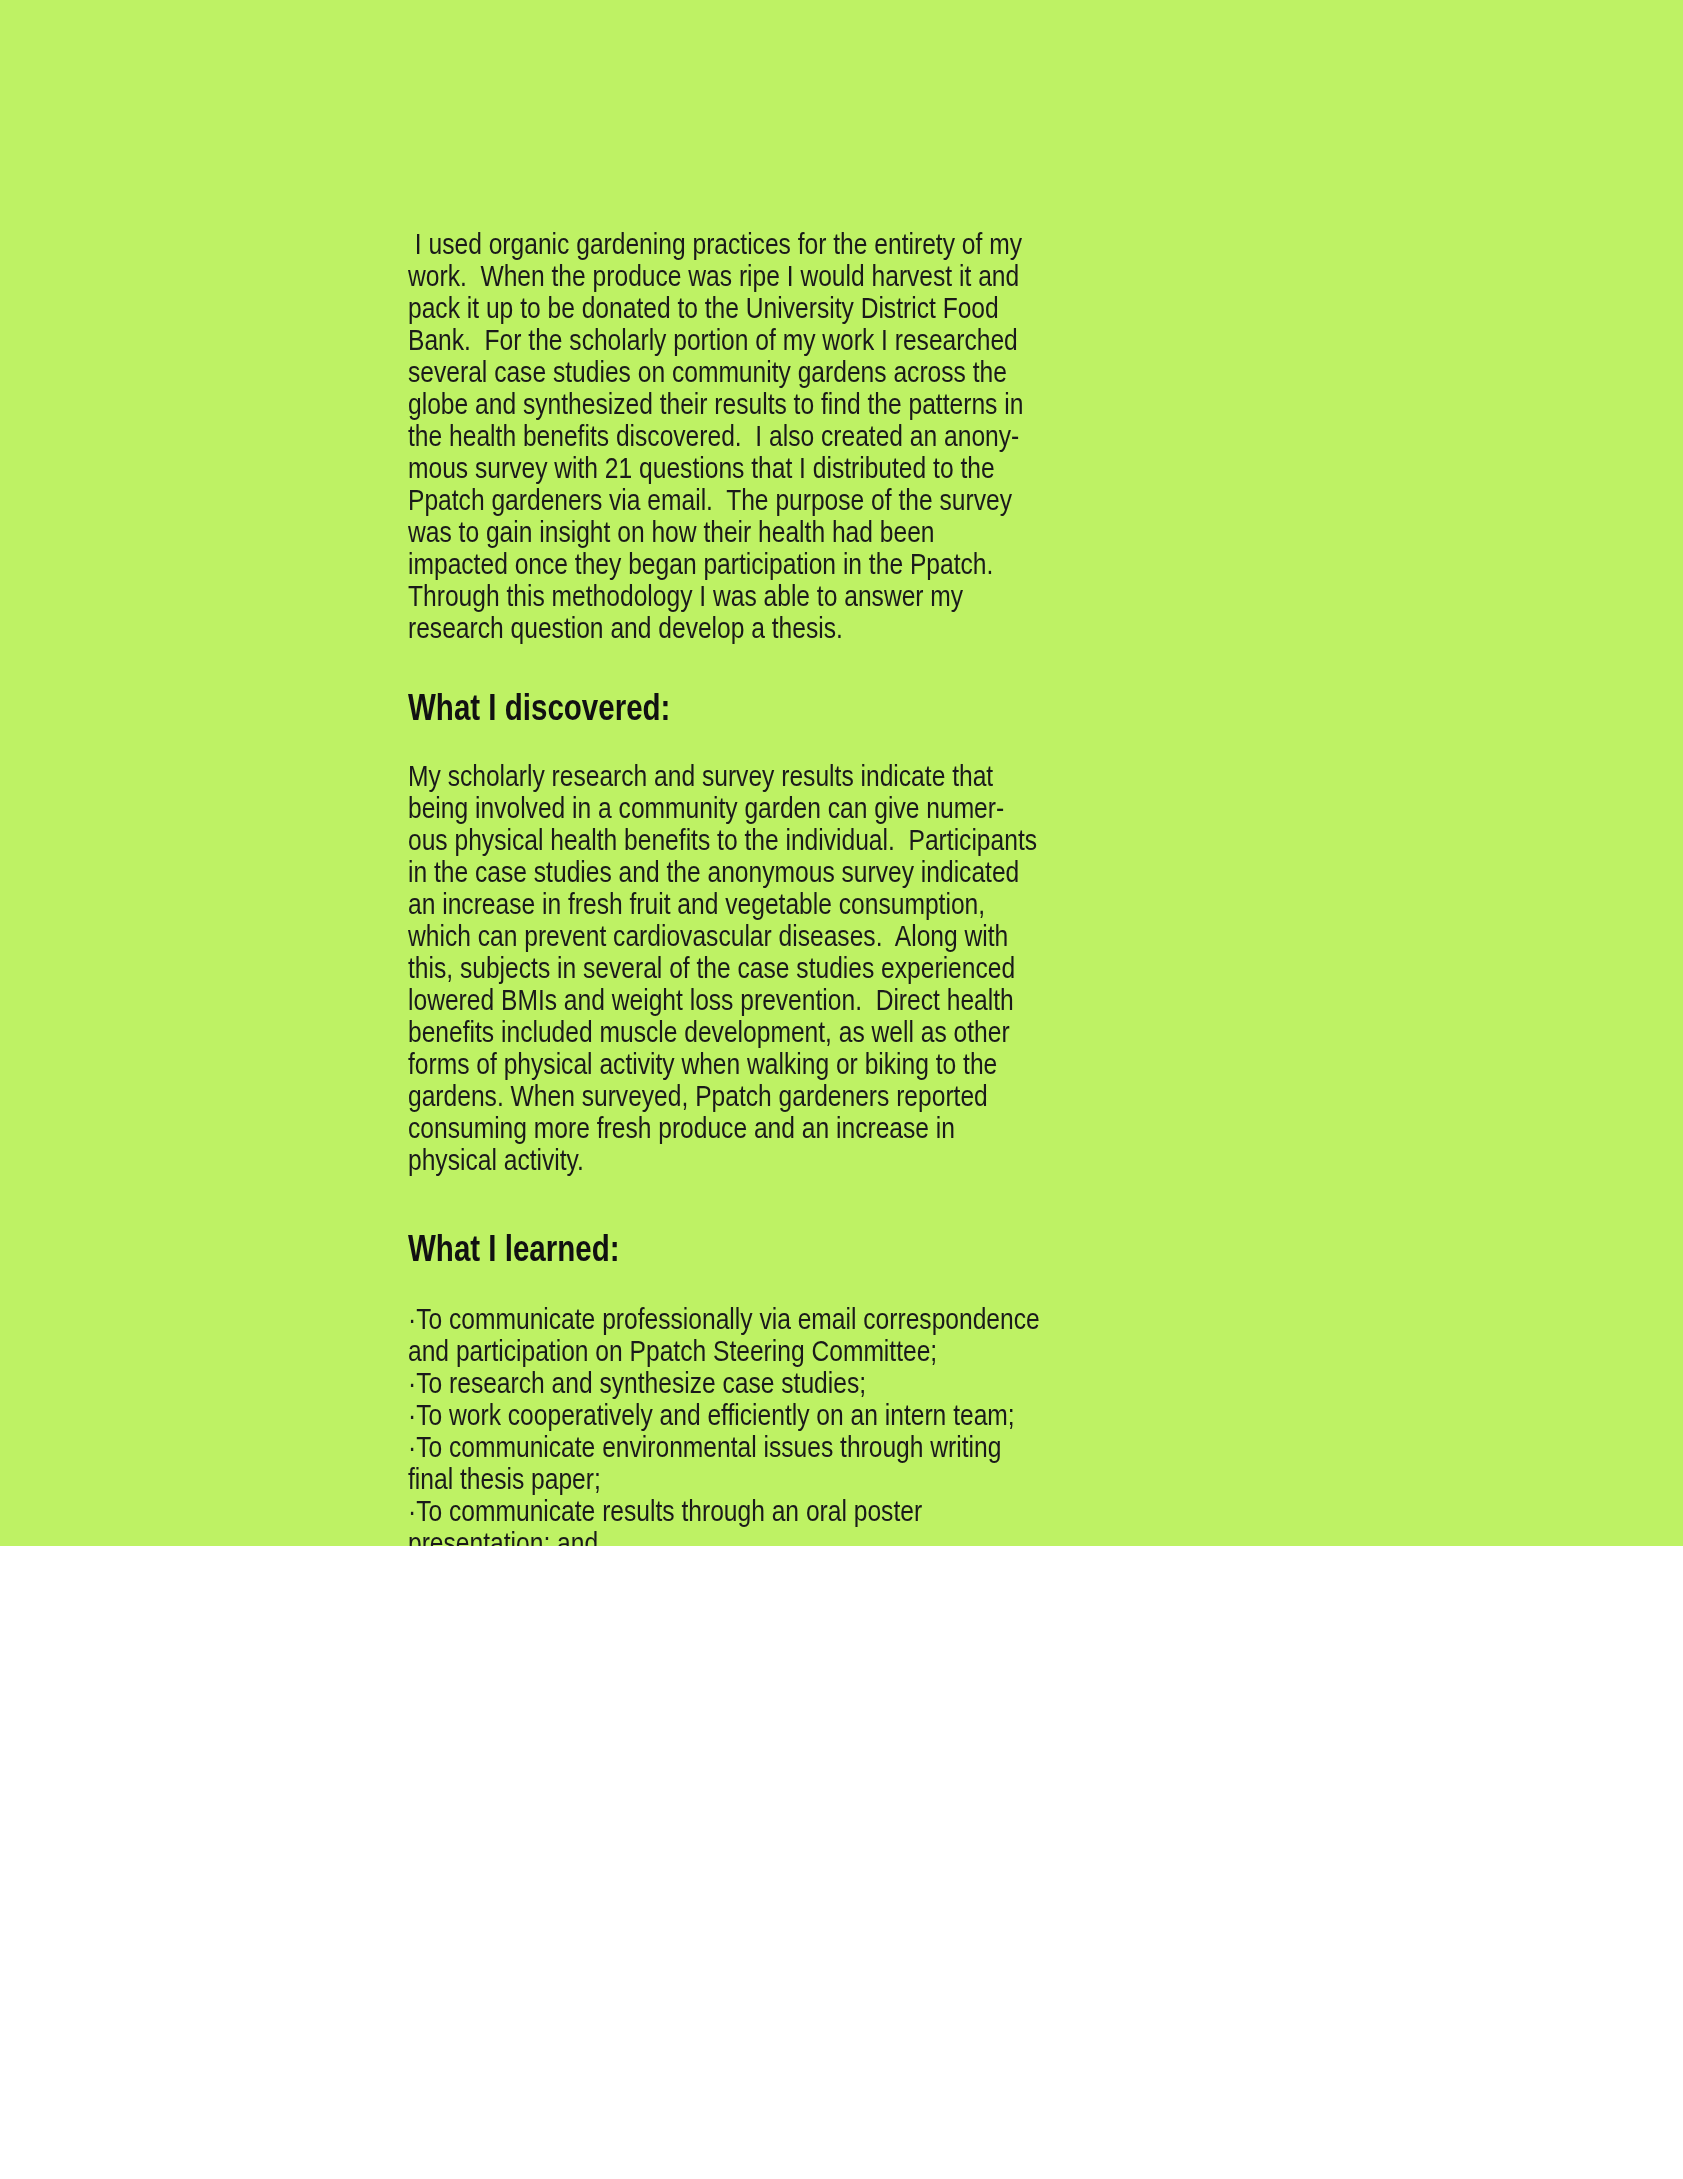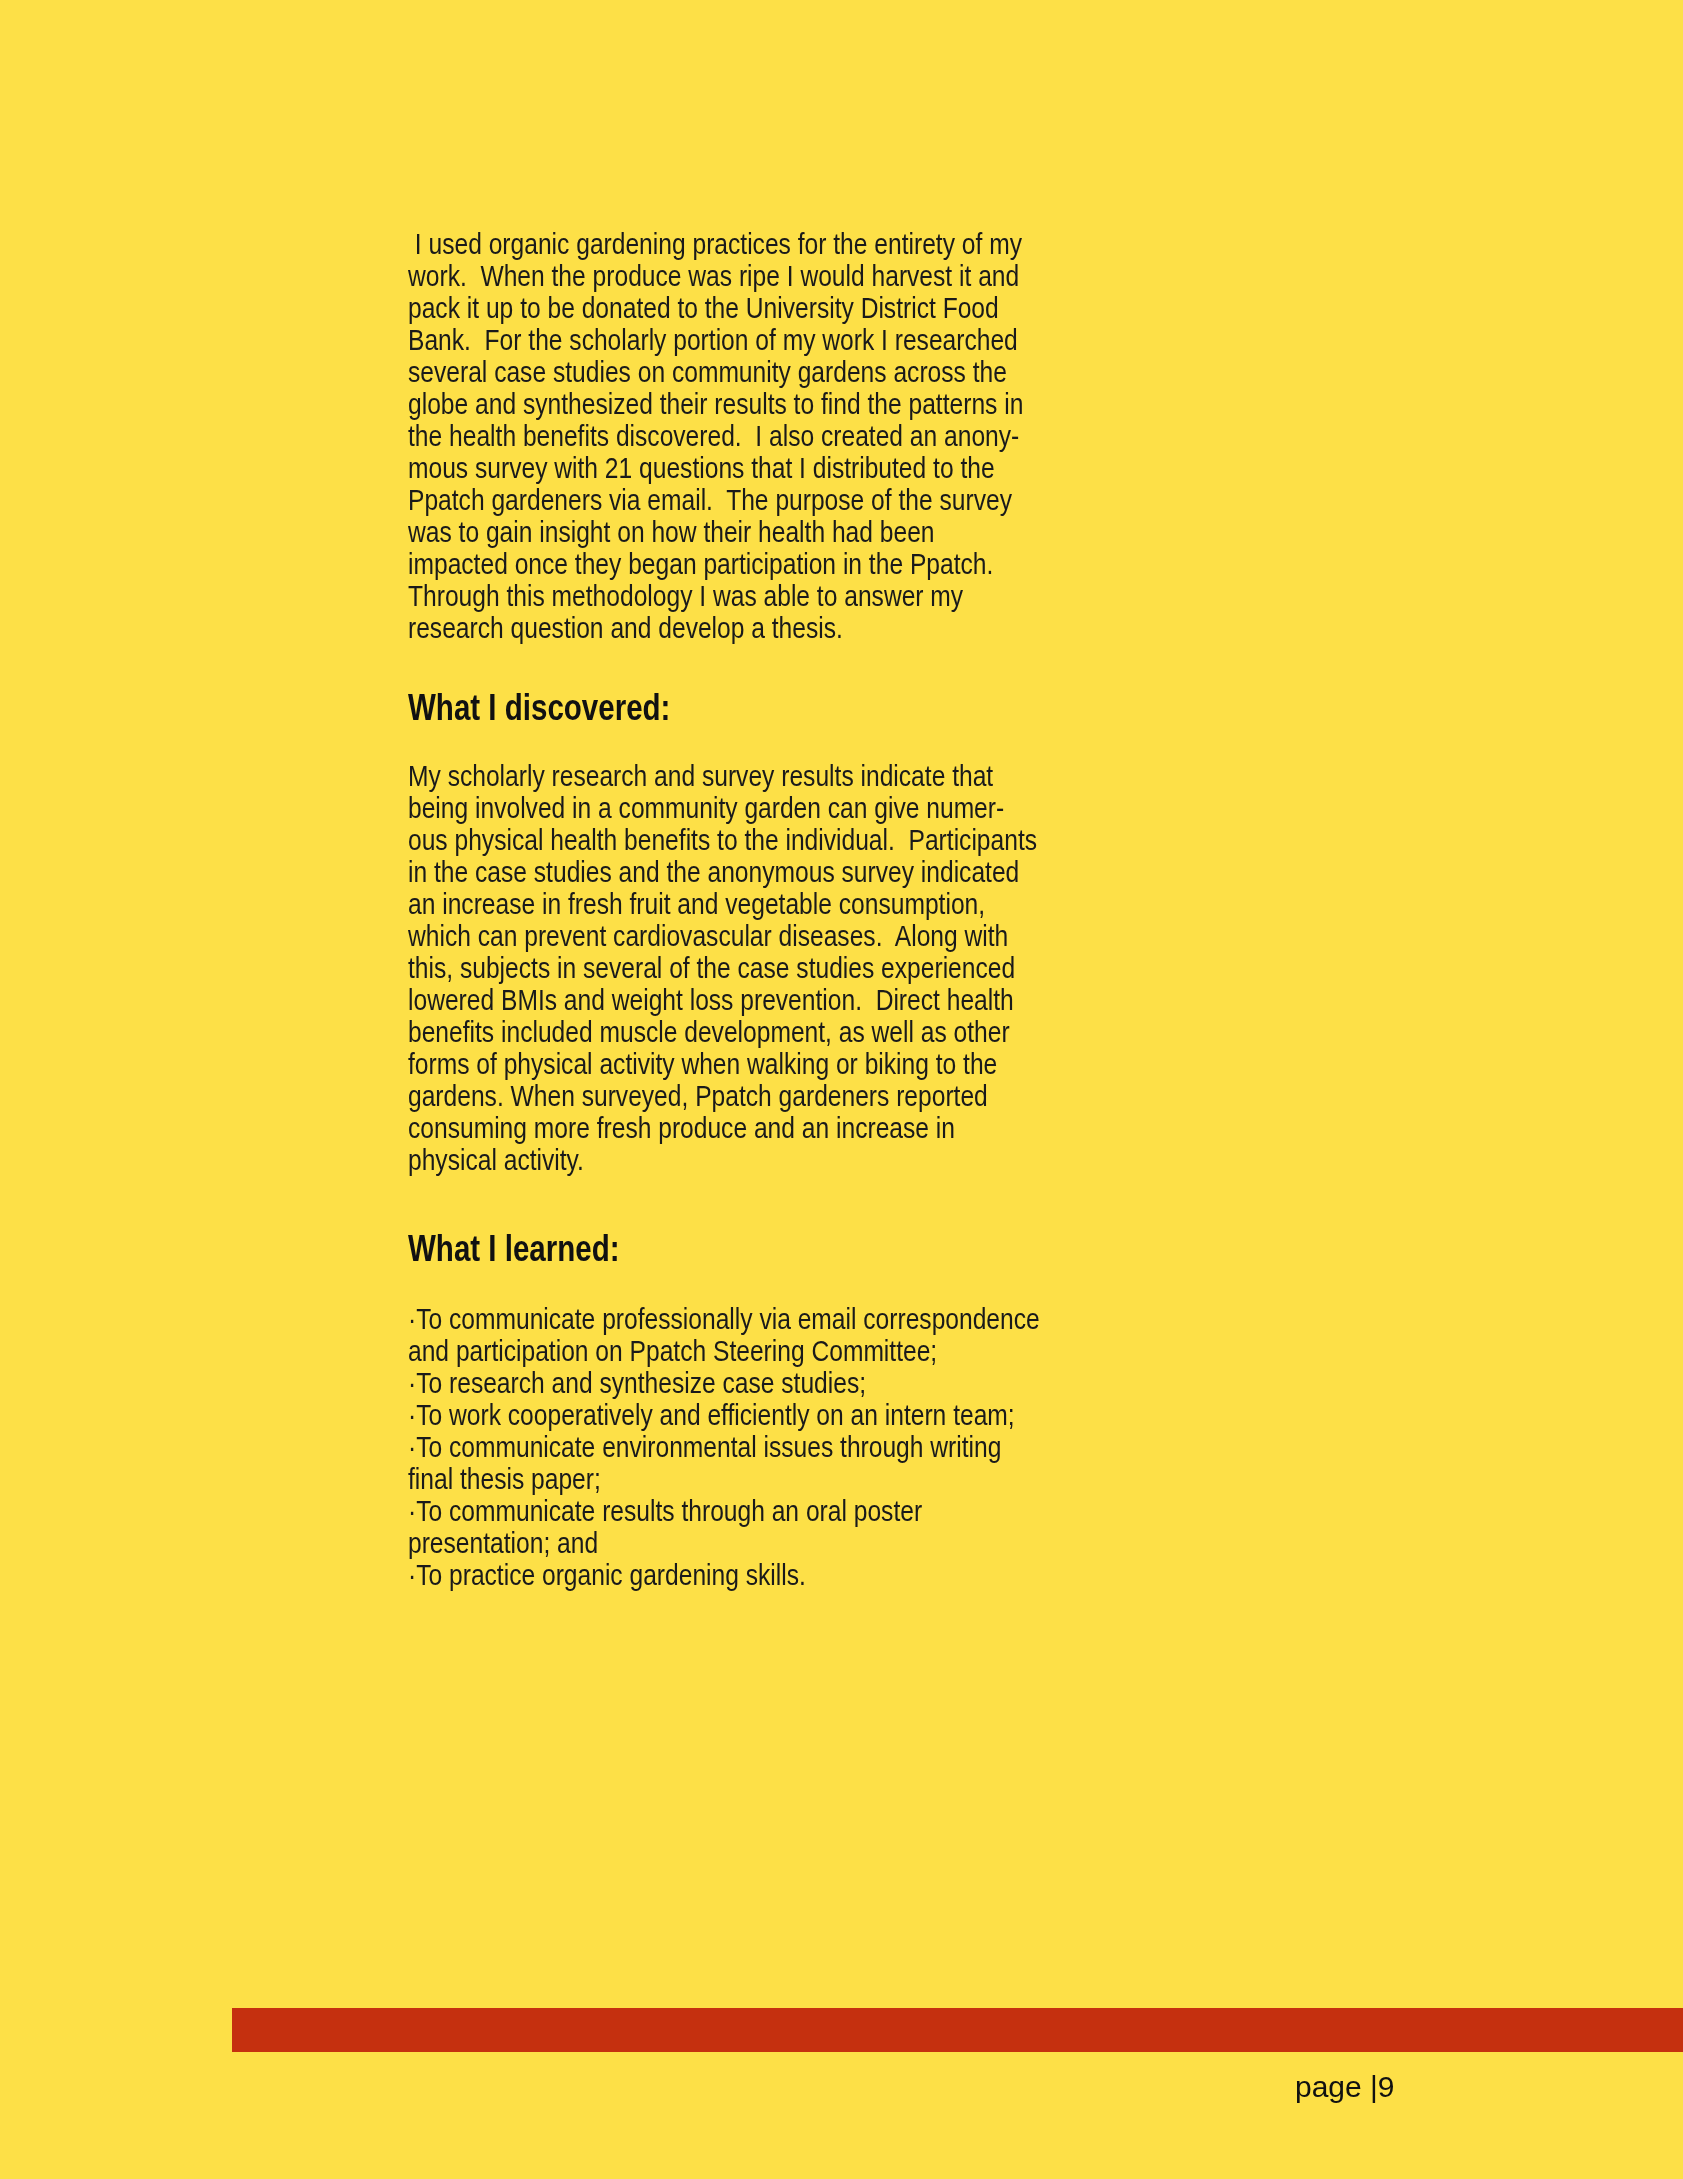--- a/index.html
+++ b/index.html
@@ -5,23 +5,23 @@
   :root { --accent: #c5300f; --ink: #1a1a1a; }
   * { margin: 0; padding: 0; box-sizing: border-box; }
   html, body {
     width: 1683px; height: 2179px;
     background: #ffffff;
     font-family: "Liberation Sans", sans-serif;
     color: var(--ink);
   }
   .page {
     position: relative;
-    width: 1683px; height: 2179px;
+    width: 1683px; height: 1546px;
     overflow: hidden;
-    background: #fde047;
+    background: #bef264;
   }
   .text-column {
     position: absolute;
     left: 408px; top: 228px;
     width: 822px;
     transform: scaleX(0.82);
     transform-origin: top left;
     font-size: 30px;
     line-height: 32px;
     color: var(--ink);

